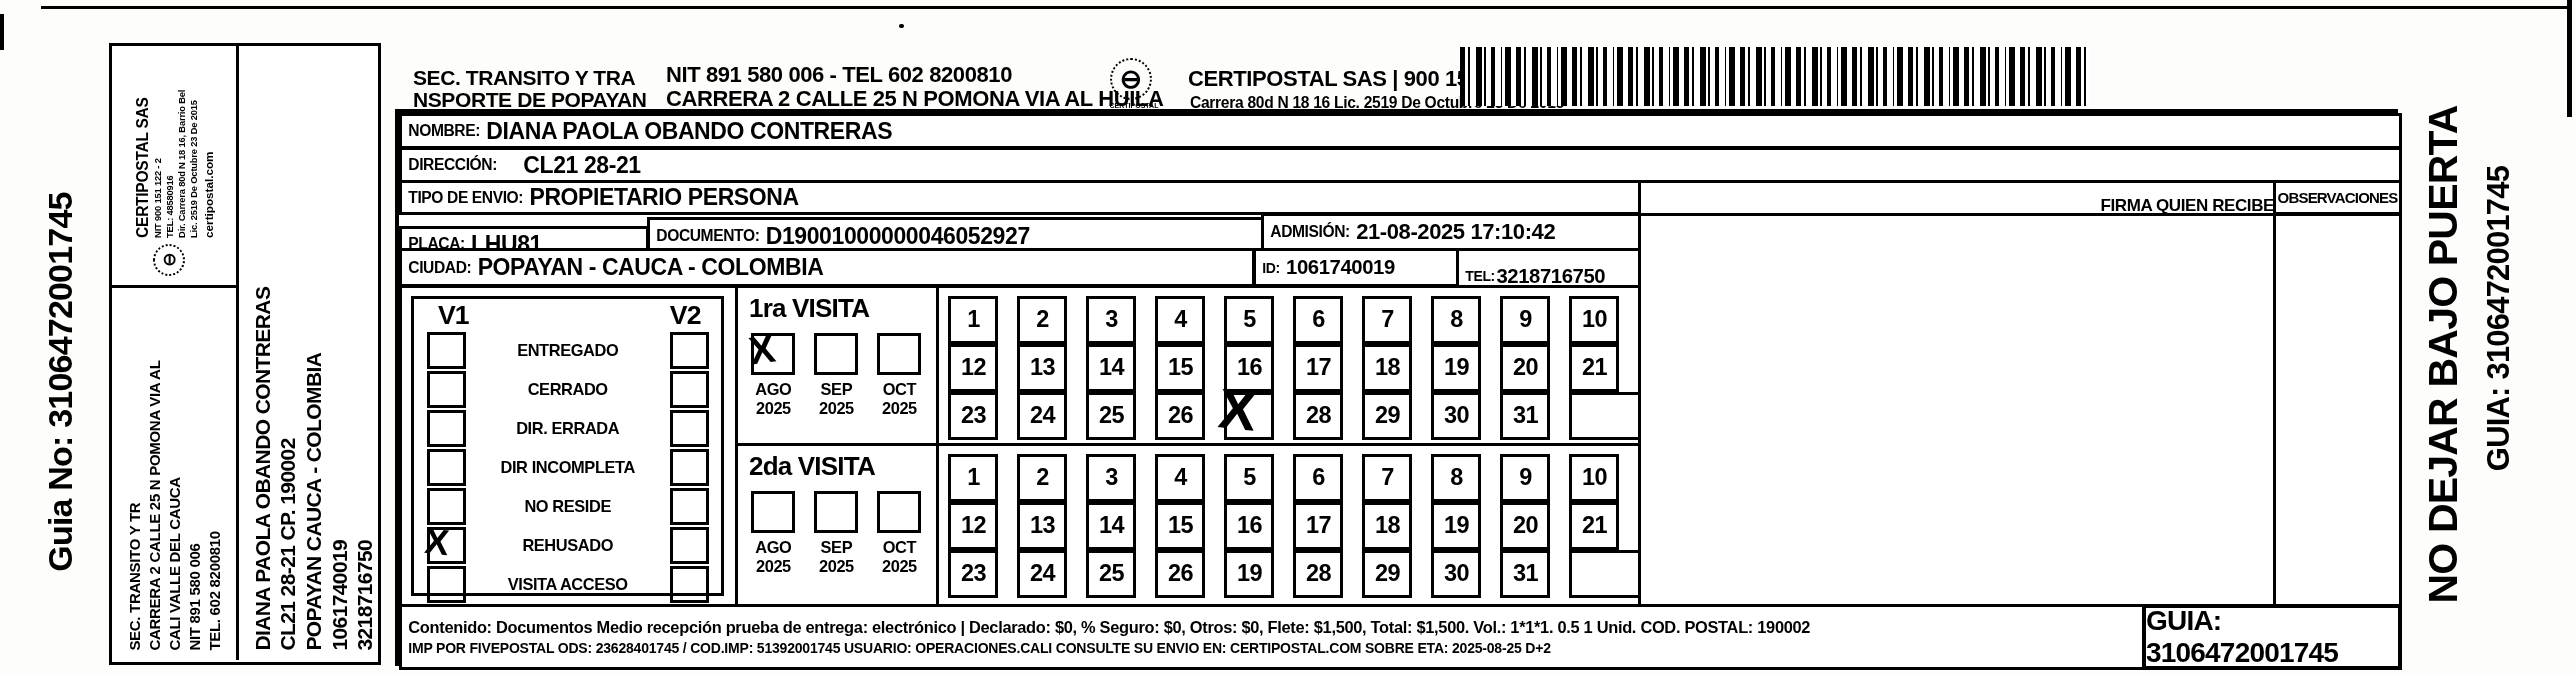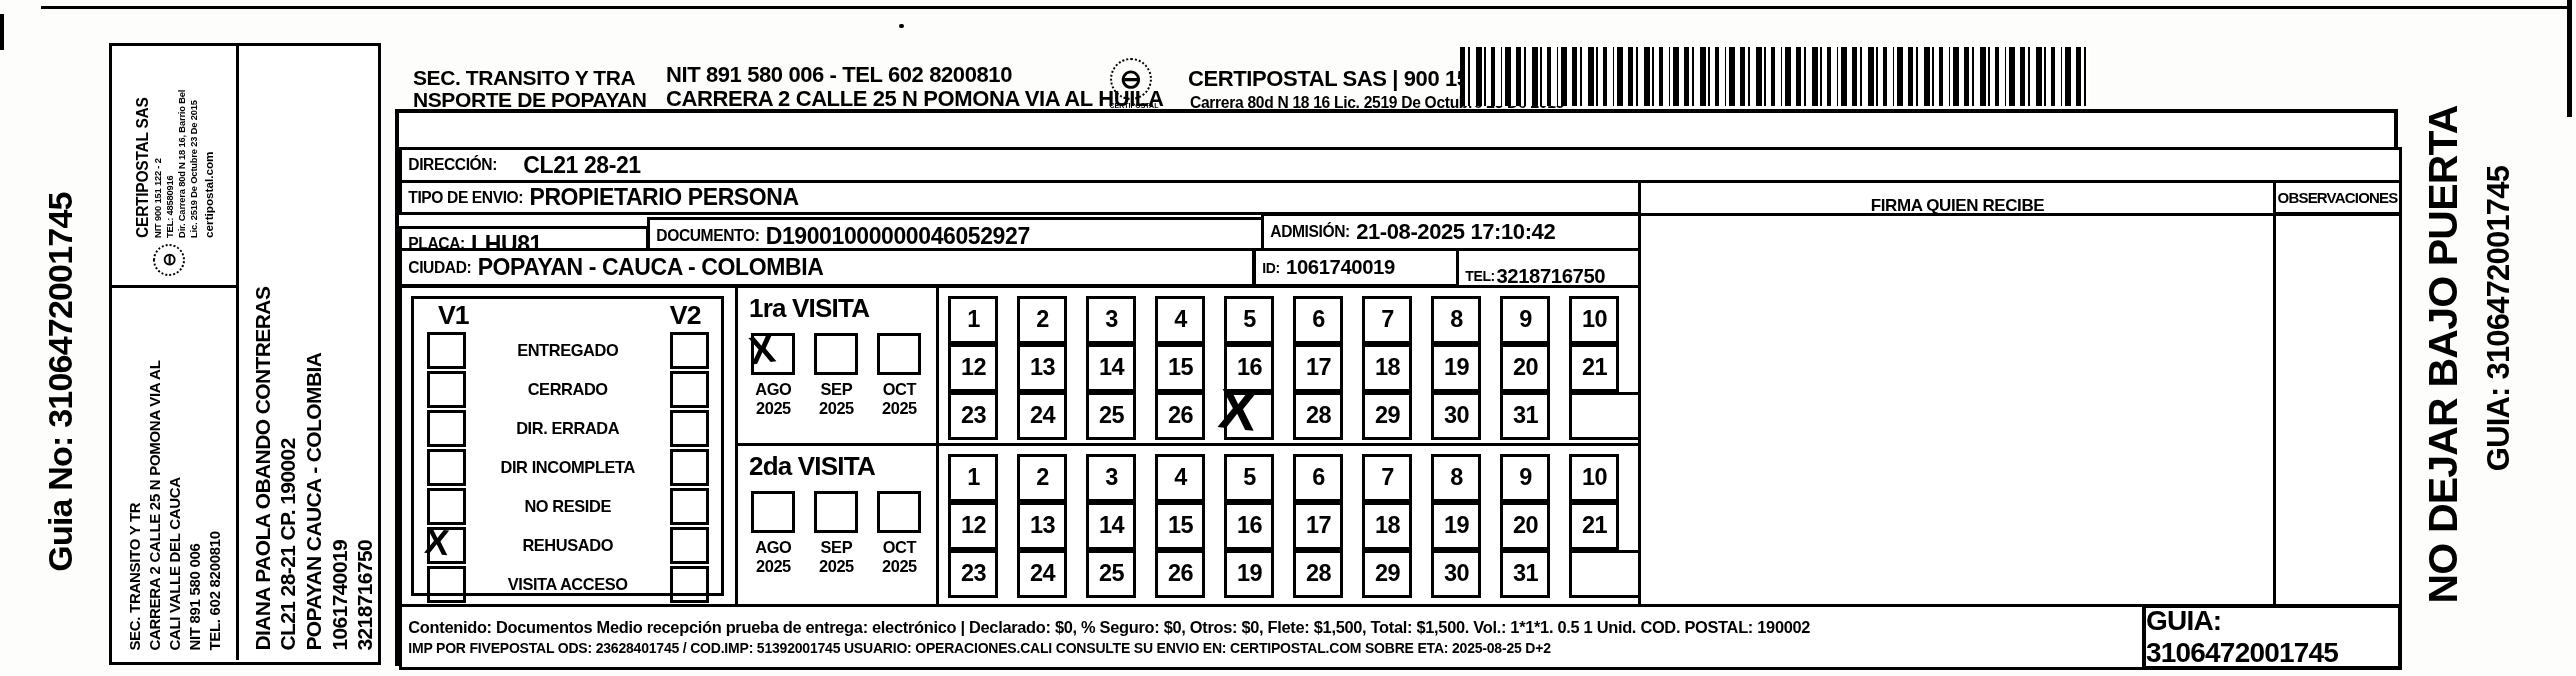--- a/index.html
+++ b/index.html
@@ -144,31 +144,35 @@
   <div>CARRERA 2 CALLE 25 N POMONA VIA AL HUILA</div>
 </div>
 <div id="hdr-logo" class="abs">⊖</div>
 <div id="hdr-logo-cap" class="abs">CERTIPOSTAL</div>
 <div class="abs h-carrier">CERTIPOSTAL SAS | 900 151 122 - 2</div>
 <div class="abs h-carrier-sub">Carrera 80d N 18 16  Lic. 2519 De Octubre 23 De 2015</div>
 <div id="barcode" class="abs"></div>
 
 <div id="form-table" class="abs">
 
+  <div class="cell" style="left:0;top:0;width:2003px;height:36px;">
+    <span class="lbl">NOMBRE:</span>
+    <span class="val">DIANA PAOLA OBANDO CONTRERAS</span>
+  </div>
 
   <div class="cell" style="left:0;top:34px;width:2003px;height:36px;gap:20px;">
     <span class="lbl">DIRECCIÓN:</span>
     <span class="val">CL21 28-21</span>
   </div>
 
   <div class="cell" style="left:0;top:67px;width:1242px;height:35px;">
     <span class="lbl">TIPO DE ENVIO:</span>
     <span class="val">PROPIETARIO PERSONA</span>
   </div>
-  <div class="cell" style="left:1239px;top:67px;width:639px;height:52px;justify-content:center;">
+  <div class="cell" style="left:1239px;top:67px;width:639px;height:52px;justify-content:flex-end;">
     <span style="font-size:17px;letter-spacing:-0.4px;">FIRMA QUIEN RECIBE</span>
   </div>
   <div class="cell" style="left:1874px;top:67px;width:129px;height:35px;justify-content:center;">
     <span style="font-size:15px;letter-spacing:-0.8px;">OBSERVACIONES</span>
   </div>
 
   <div class="cell" style="left:0;top:113px;width:250px;height:36px;">
     <span class="lbl">PLACA:</span>
     <span class="val">LHU81</span>
   </div>

